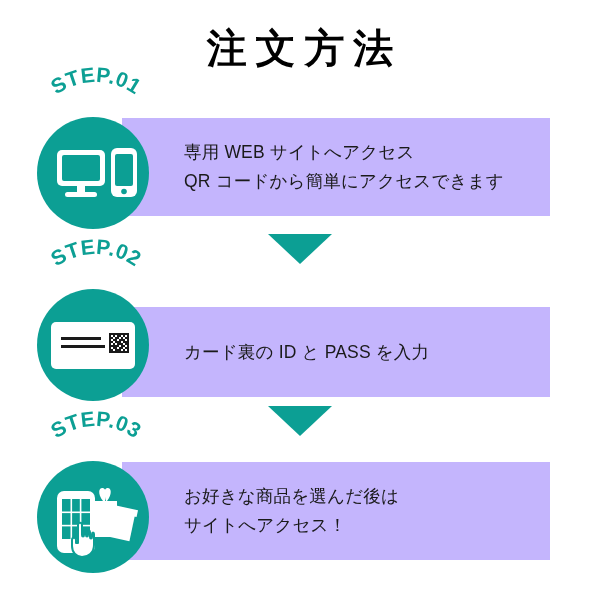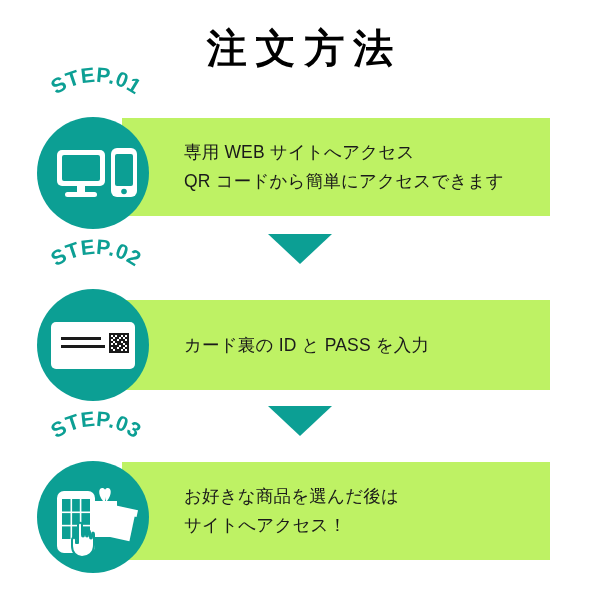--- a/index.html
+++ b/index.html
@@ -43,26 +43,26 @@
     left: 0;
     width: 600px;
   }
   .step-row.s1 { top: 80px;  height: 152px; }
   .step-row.s2 { top: 252px; height: 136px; }
   .step-row.s3 { top: 424px; height: 152px; }
 
   
   .panel {
     position: absolute;
-    background: #bef264;
+    background: #c4b5fd;
     left: 122px;
     width: 428px;
   }
   .s1 .panel { top: 38px; height: 98px; }
-  .s2 .panel { top: 48px; height: 90px; }
+  .s2 .panel { top: 55px; height: 90px; }
   .s3 .panel { top: 38px; height: 98px; }
 
   .panel-text {
     position: absolute;
     left: 62px;
     right: 14px;
     top: 50%;
     transform: translateY(-50%);
     font-size: 17.5px;
     line-height: 1.65;

